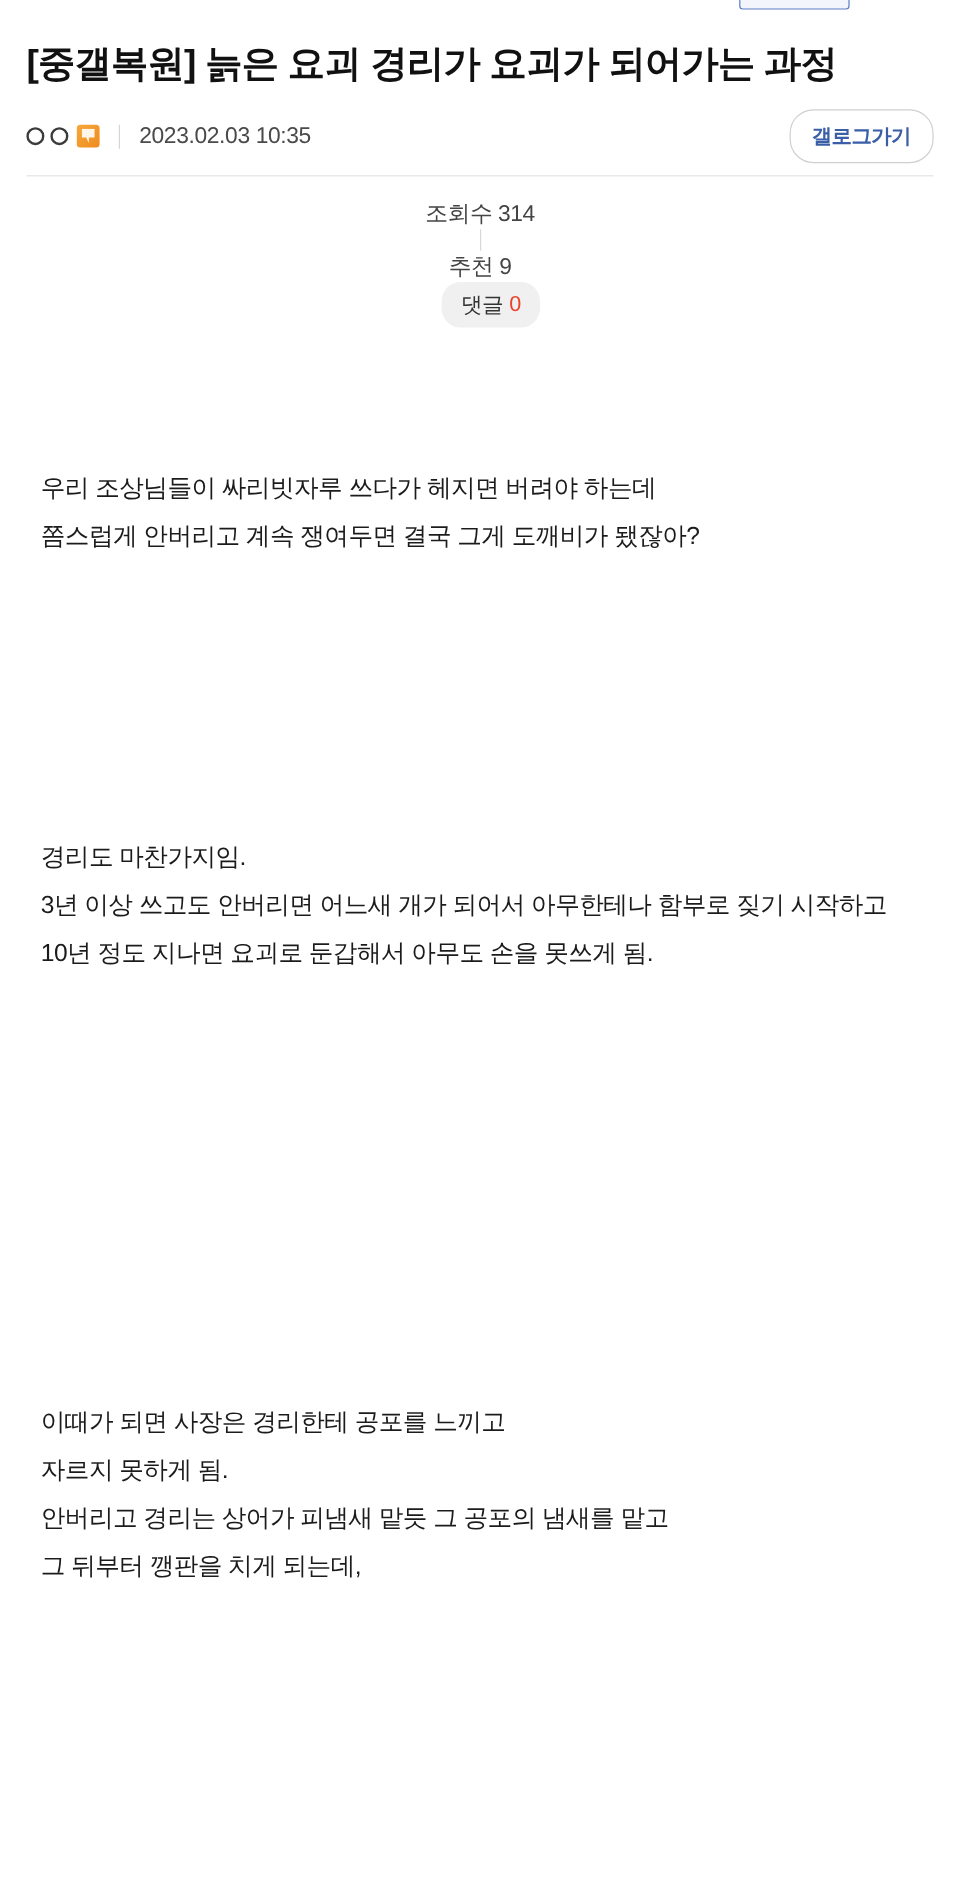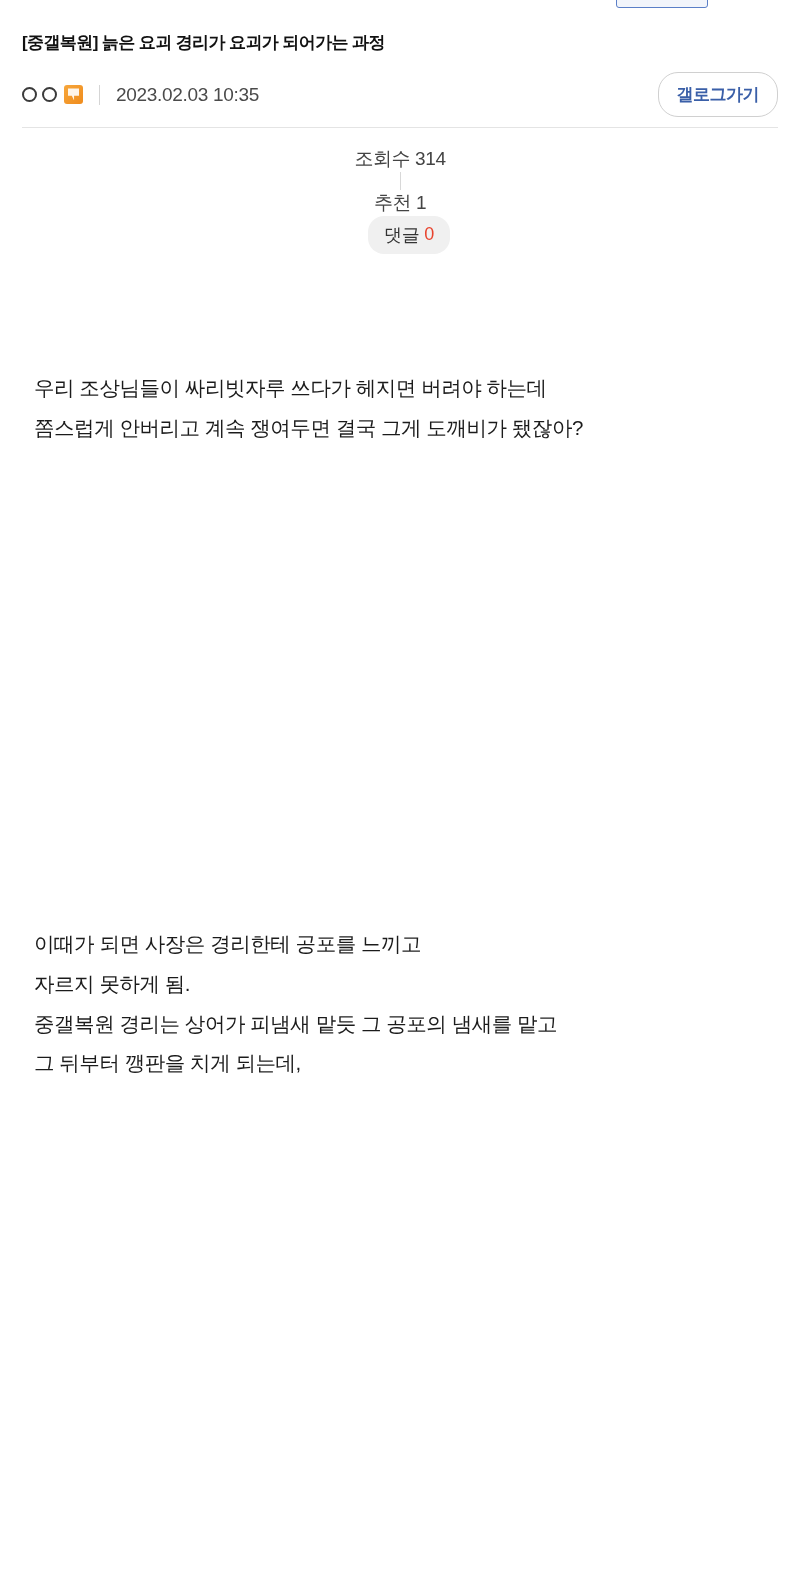--- a/index.html
+++ b/index.html
@@ -33,21 +33,21 @@
     border: 1px solid #5b7fc7;
     border-radius: 3px;
     background: #f2f5fb;
   }
 
   .article {
     padding: 0 22px;
   }
 
   .title {
-    font-size: 17px;
+    font-size: 31px;
     font-weight: bold;
     color: #111111;
     letter-spacing: -0.6px;
     line-height: 1.35;
     margin: 22px 0 0 0;
     white-space: nowrap;
   }
 
   .meta-row {
     display: flex;
@@ -184,36 +184,39 @@
       <div class="meta-divider"></div>
       <div class="meta-date">2023.02.03 10:35</div>
       <button class="gallog-button">갤로그가기</button>
     </div>
 
     <div class="hr"></div>
 
     <div class="stats-row">
       <span>조회수 314</span>
       <span class="stats-divider"></span>
-      <span>추천 1</span>
+      <span>추천 9</span>
       <span class="comment-pill">
         <span>댓글</span>
           <span class="comment-count">0</span>
       </span>
     </div>
 
     <div class="body">
       <p class="para">우리 조상님들이 싸리빗자루 쓰다가 헤지면 버려야 하는데
 쫌스럽게 안버리고 계속 쟁여두면 결국 그게 도깨비가 됐잖아?</p>
       <div class="gap"></div>
+      <p class="para">경리도 마찬가지임.
+3년 이상 쓰고도 안버리면 어느새 개가 되어서 아무한테나 함부로 짖기 시작하고
+10년 정도 지나면 요괴로 둔갑해서 아무도 손을 못쓰게 됨.</p>
       <div class="gap"></div>
       <div class="gap"></div>
       <p class="para">이때가 되면 사장은 경리한테 공포를 느끼고
 자르지 못하게 됨.
-중갤복원 경리는 상어가 피냄새 맡듯 그 공포의 냄새를 맡고
+안버리고 경리는 상어가 피냄새 맡듯 그 공포의 냄새를 맡고
 그 뒤부터 깽판을 치게 되는데,</p>
       <div class="gap"></div>
       
       
       
     </div>
 
   </div>
 </div>
 

